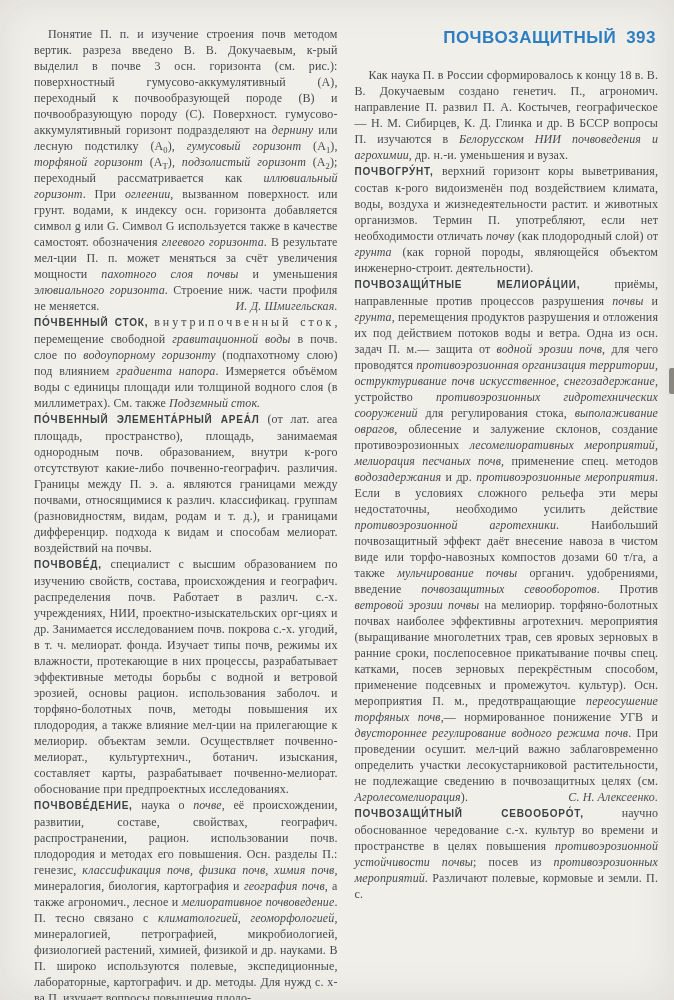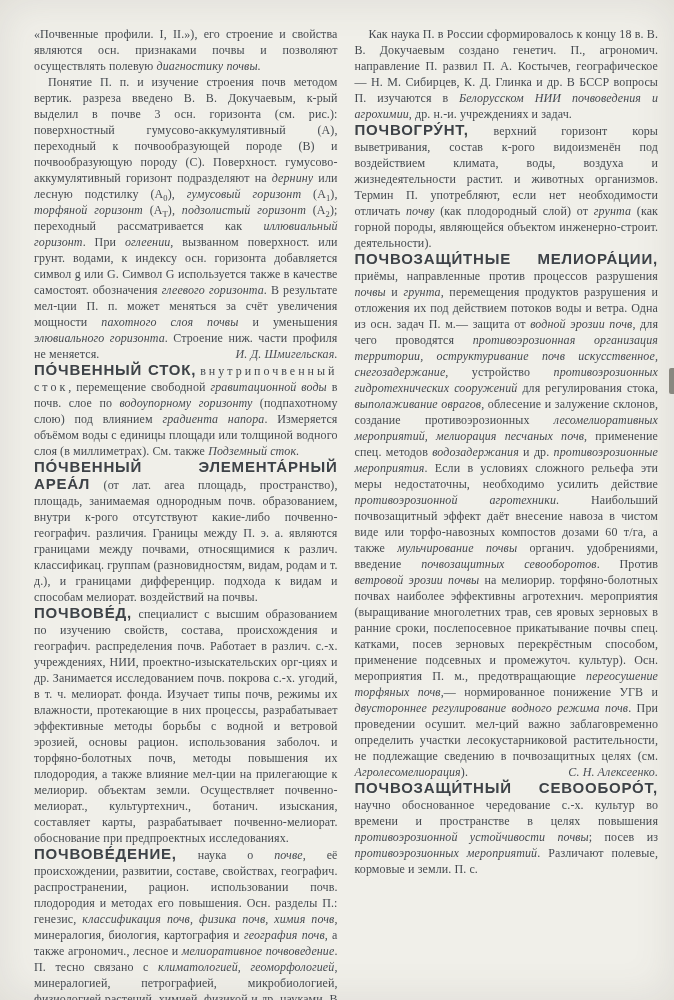--- a/index.html
+++ b/index.html
@@ -28,21 +28,21 @@
     text-align:justify;
     color:#454a50;
     letter-spacing:0.1px;
   }
   .para{margin:0;}
   .para.indent{text-indent:14px;}
   .para:after{content:"";display:block;clear:both;}
   .hw{
     font-family:"Liberation Sans", sans-serif;
     font-weight:bold;
-    font-size:15px;
+    font-size:10px;
     letter-spacing:0.8px;
     color:#3d4247;
   }
   .it{font-style:italic;}
   .spaced{letter-spacing:3px;}
   .subscr{vertical-align:sub;font-size:8.5px;line-height:0;}
   .sig{
     float:right;
     font-style:italic;
     color:#4a4f55;
@@ -66,30 +66,32 @@
     border-radius:2px 0 0 2px;
   }
 </style>
 </head>
 <body>
 
 <div class="page" style="background: rgb(240, 239, 233);">
   <div class="content">
 
     <div class="col">
-        <p class="para"><span>«Почвенные профили. I, II.»), его строение и свойства являются осн. признаками почвы и позволяют осуществлять полевую </span><span class="it">диагностику почвы.</span></p>
         <p class="para indent"><span>Понятие П. п. и изучение строения почв методом вертик. разреза введено В. В. Докучаевым, к-рый выделил в почве 3 осн. горизонта (см. рис.): поверхностный гумусово-аккумулятивный (А), переходный к почвообразующей породе (В) и почвообразующую породу (С). Поверхност. гумусово-аккумулятивный горизонт подразделяют на </span><span class="it">дернину</span><span> или лесную подстилку (А</span><sub class="subscr">0</sub><span>), </span><span class="it">гумусовый горизонт</span><span> (А</span><sub class="subscr">1</sub><span>), </span><span class="it">торфяной горизонт</span><span> (А</span><sub class="subscr">Т</sub><span>), </span><span class="it">подзолистый горизонт</span><span> (А</span><sub class="subscr">2</sub><span>); переходный рассматривается как </span><span class="it">иллювиальный горизонт</span><span>. При </span><span class="it">оглеении</span><span>, вызванном поверхност. или грунт. водами, к индексу осн. горизонта добавляется символ g или G. Символ G используется также в качестве самостоят. обозначения </span><span class="it">глеевого горизонта</span><span>. В результате мел-ции П. п. может меняться за счёт увеличения мощности </span><span class="it">пахотного слоя почвы</span><span> и уменьшения </span><span class="it">элювиального горизонта</span><span>. Строение ниж. части профиля не меняется.</span><span class="sig">И. Д. Шмигельская.</span></p>
         <p class="para"><span class="hw">ПО́ЧВЕННЫЙ СТОК,</span><span> </span><span class="spaced">внутрипочвенный сток</span><span>, перемещение свободной </span><span class="it">гравитационной воды</span><span> в почв. слое по </span><span class="it">водоупорному горизонту</span><span> (подпахотному слою) под влиянием </span><span class="it">градиента напора</span><span>. Измеряется объёмом воды с единицы площади или толщиной водного слоя (в миллиметрах). См. также </span><span class="it">Подземный сток.</span></p>
         <p class="para"><span class="hw">ПО́ЧВЕННЫЙ ЭЛЕМЕНТА́РНЫЙ АРЕА́Л</span><span> (от лат. area площадь, пространство), площадь, занимаемая однородным почв. образованием, внутри к-рого отсутствуют какие-либо почвенно-географич. различия. Границы между П. э. а. являются границами между почвами, относящимися к различ. классификац. группам (разновидностям, видам, родам и т. д.), и границами дифференцир. подхода к видам и способам мелиорат. воздействий на почвы.</span></p>
         <p class="para"><span class="hw">ПОЧВОВЕ́Д,</span><span> специалист с высшим образованием по изучению свойств, состава, происхождения и географич. распределения почв. Работает в различ. с.-х. учреждениях, НИИ, проектно-изыскательских орг-циях и др. Занимается исследованием почв. покрова с.-х. угодий, в т. ч. мелиорат. фонда. Изучает типы почв, режимы их влажности, протекающие в них процессы, разрабатывает эффективные методы борьбы с водной и ветровой эрозией, основы рацион. использования заболоч. и торфяно-болотных почв, методы повышения их плодородия, а также влияние мел-ции на прилегающие к мелиорир. объектам земли. Осуществляет почвенно-мелиорат., культуртехнич., ботанич. изыскания, составляет карты, разрабатывает почвенно-мелиорат. обоснование при предпроектных исследованиях.</span></p>
         <p class="para"><span class="hw">ПОЧВОВЕ́ДЕНИЕ,</span><span> наука о </span><span class="it">почве</span><span>, её происхождении, развитии, составе, свойствах, географич. распространении, рацион. использовании почв. плодородия и методах его повышения. Осн. разделы П.: генезис, </span><span class="it">классификация почв, физика почв, химия почв</span><span>, минералогия, биология, картография и </span><span class="it">география почв</span><span>, а также агрономич., лесное и </span><span class="it">мелиоративное почвоведение</span><span>. П. тесно связано с </span><span class="it">климатологией, геоморфологией</span><span>, минералогией, петрографией, микробиологией, физиологией растений, химией, физикой и др. науками. В П. широко используются полевые, экспедиционные, лабораторные, картографич. и др. методы. Для нужд с. х-ва П. изучает вопросы повышения плодо-</span></p>
       </div>
 
     <div class="col">
-        <p class="para indent"><span>Как наука П. в России сформировалось к концу 18 в. В. В. Докучаевым создано генетич. П., агрономич. направление П. развил П. А. Костычев, географическое — Н. М. Сибирцев, К. Д. Глинка и др. В БССР вопросы П. изучаются в </span><span class="it">Белорусском НИИ почвоведения и агрохимии</span><span>, др. н.-и. учреждениях и задач.</span></p>
+      <div class="running-head" style="color: rgb(45, 126, 194);">
+        <span>ПОЧВОЗАЩИТНЫЙ</span><span class="num">393</span>
+      </div>
+        <p class="para indent"><span>Как наука П. в России сформировалось к концу 18 в. В. В. Докучаевым создано генетич. П., агрономич. направление П. развил П. А. Костычев, географическое — Н. М. Сибирцев, К. Д. Глинка и др. В БССР вопросы П. изучаются в </span><span class="it">Белорусском НИИ почвоведения и агрохимии</span><span>, др. н.-и. уменьшения и вузах.</span></p>
         <p class="para"><span class="hw">ПОЧВОГРУ́НТ,</span><span> верхний горизонт коры выветривания, состав к-рого видоизменён под воздействием климата, воды, воздуха и жизнедеятельности растит. и животных организмов. Термин П. употребляют, если нет необходимости отличать </span><span class="it">почву</span><span> (как плодородный слой) от </span><span class="it">грунта</span><span> (как горной породы, являющейся объектом инженерно-строит. деятельности).</span></p>
         <p class="para"><span class="hw">ПОЧВОЗАЩИ́ТНЫЕ МЕЛИОРА́ЦИИ,</span><span> приёмы, направленные против процессов разрушения </span><span class="it">почвы</span><span> и </span><span class="it">грунта</span><span>, перемещения продуктов разрушения и отложения их под действием потоков воды и ветра. Одна из осн. задач П. м.— защита от </span><span class="it">водной эрозии почв</span><span>, для чего проводятся </span><span class="it">противоэрозионная организация территории, оструктуривание почв искусственное, снегозадержание</span><span>, устройство </span><span class="it">противоэрозионных гидротехнических сооружений</span><span> для регулирования стока, </span><span class="it">выполаживание оврагов</span><span>, облесение и залужение склонов, создание противоэрозионных </span><span class="it">лесомелиоративных мероприятий, мелиорация песчаных почв</span><span>, применение спец. методов </span><span class="it">водозадержания</span><span> и др. </span><span class="it">противоэрозионные мероприятия</span><span>. Если в условиях сложного рельефа эти меры недостаточны, необходимо усилить действие </span><span class="it">противоэрозионной агротехники</span><span>. Наибольший почвозащитный эффект даёт внесение навоза в чистом виде или торфо-навозных компостов дозами 60 т/га, а также </span><span class="it">мульчирование почвы</span><span> органич. удобрениями, введение </span><span class="it">почвозащитных севооборотов</span><span>. Против </span><span class="it">ветровой эрозии почвы</span><span> на мелиорир. торфяно-болотных почвах наиболее эффективны агротехнич. мероприятия (выращивание многолетних трав, сев яровых зерновых в ранние сроки, послепосевное прикатывание почвы спец. катками, посев зерновых перекрёстным способом, применение подсевных и промежуточ. культур). Осн. мероприятия П. м., предотвращающие </span><span class="it">переосушение торфяных почв</span><span>,— нормированное понижение УГВ и </span><span class="it">двустороннее регулирование водного режима почв</span><span>. При проведении осушит. мел-ций важно заблаговременно определить участки лесокустарниковой растительности, не подлежащие сведению в почвозащитных целях (см. </span><span class="it">Агролесомелиорация</span><span>).</span><span class="sig">С. Н. Алексеенко.</span></p>
         <p class="para"><span class="hw">ПОЧВОЗАЩИ́ТНЫЙ СЕВООБОРО́Т,</span><span> научно обоснованное чередование с.-х. культур во времени и пространстве в целях повышения </span><span class="it">противоэрозионной устойчивости почвы</span><span>; посев из </span><span class="it">противоэрозионных мероприятий</span><span>. Различают полевые, кормовые и земли. П. с.</span></p>
       </div>
 
   </div>
   <div class="edge-mark"></div>
 </div>
 
 </body></html>

